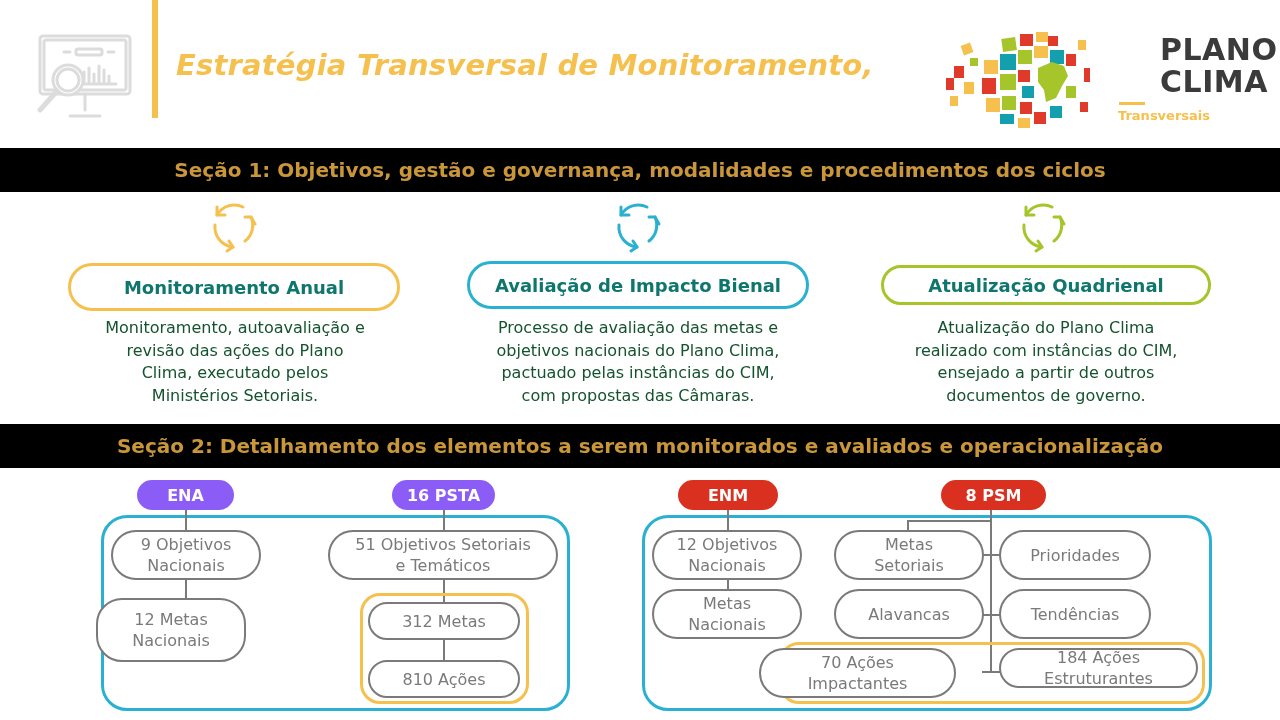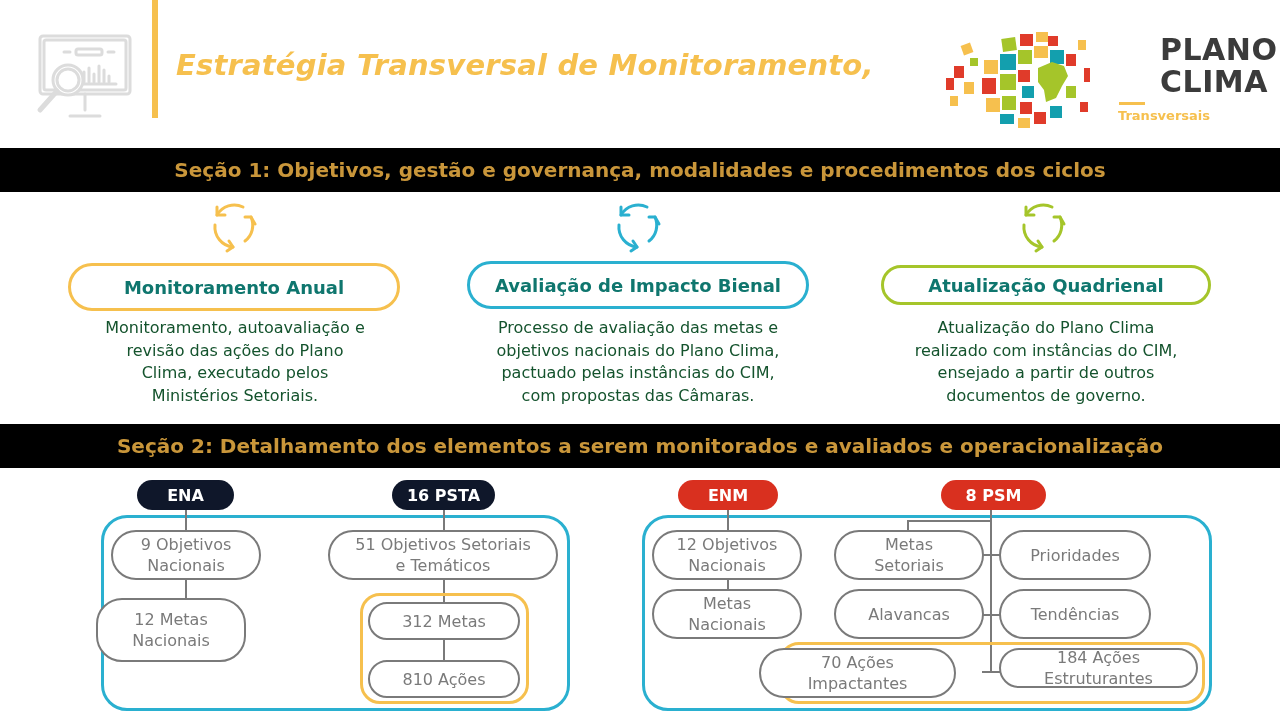--- a/index.html
+++ b/index.html
@@ -25,21 +25,21 @@
   .cycle { width: 58px; height: 58px; }
 
   
   .cycle-pill { height: 48px; border-radius: 24px; border: 3px solid; display: flex; align-items: center; justify-content: center; background: #fff; color: #0f766e; font-weight: bold; font-size: 18px; }
   .cycle-desc { color: #14532d; font-size: 16px; line-height: 22.5px; text-align: center; }
 
   
   .big-frame { border: 3px solid #2ab0d0; border-radius: 26px; }
   .yellow-frame { border: 3px solid #f6c04e; border-radius: 20px; }
   .tag { height: 30px; border-radius: 15px; display: flex; align-items: center; justify-content: center; color: #fff; font-weight: bold; font-size: 16px; }
-  .tag-teal { background: #0f172a; }
+  .tag-teal { background: #8b5cf6; }
   .tag-red { background: #d9301f; }
   .node { border: 2px solid #7a7a7a; border-radius: 26px; background: #fff; display: flex; align-items: center; justify-content: center; text-align: center; color: #7a7a7a; font-size: 16px; line-height: 21px; white-space: pre-line; }
   .vline { width: 2px; background: #7a7a7a; }
   .hline { height: 2px; background: #7a7a7a; }
 </style>
 </head>
 <body>
 
 <div class="abs header-icon">
   <svg width="112" height="90" viewBox="0 0 112 90" fill="none" stroke="#dcdcdc" stroke-width="3" stroke-linecap="round">

